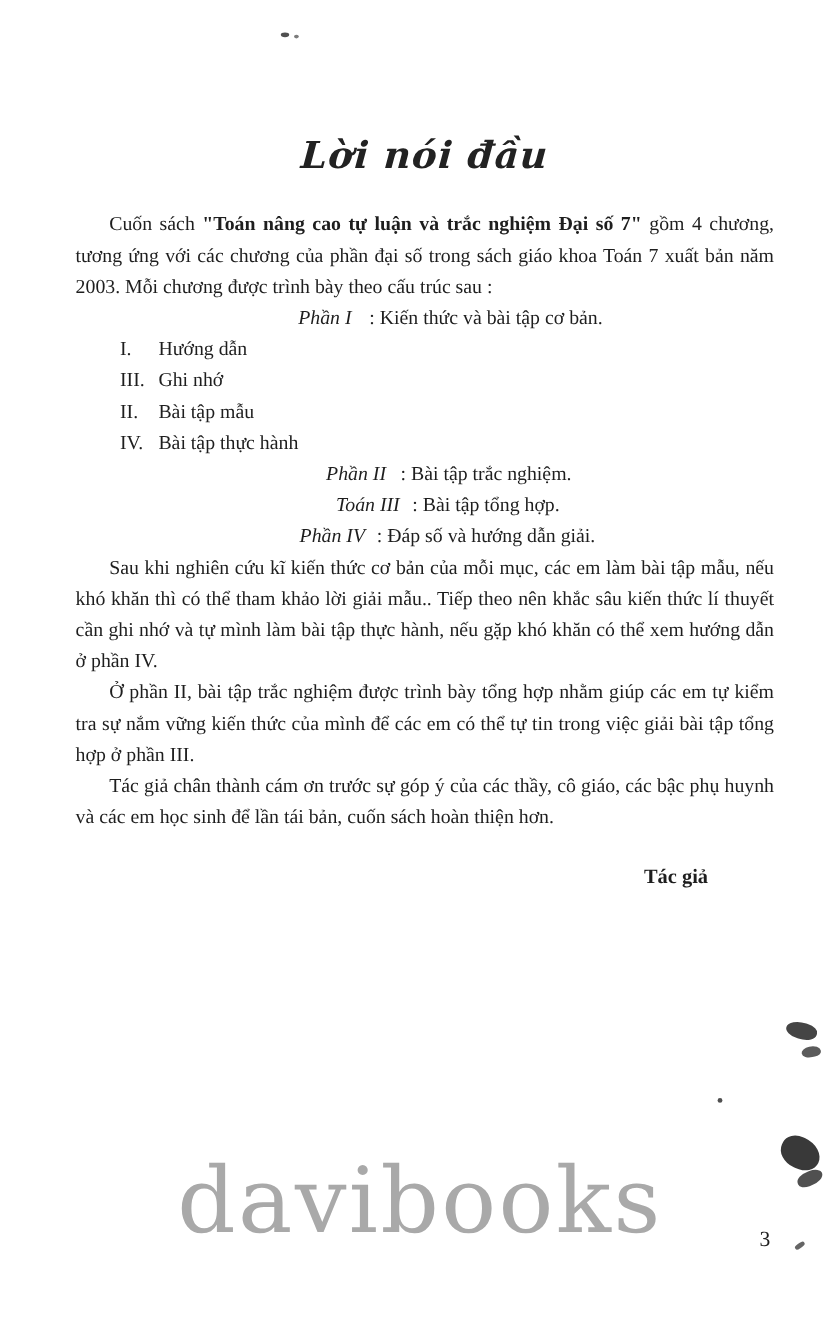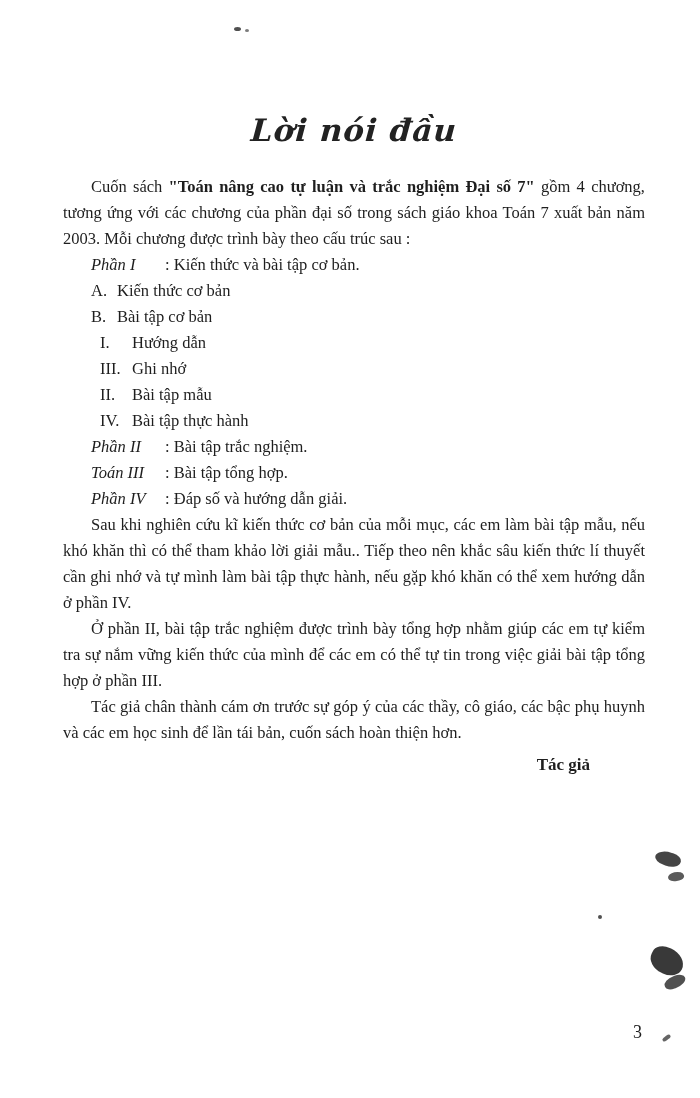--- a/index.html
+++ b/index.html
@@ -24,32 +24,32 @@
     text-align: center;
     letter-spacing: 1px;
     color: #222;
     margin: 0 0 26px 0;
     transform: skewX(-4deg);
   }
   .body-text { font-size: 16.5px; line-height: 26px; text-align: justify; }
   .para { text-indent: 28px; }
   .noindent { text-indent: 0; }
   b { font-weight: bold; }
-  .part-line { margin-left: 28px; text-align: left; }
+  .part-line { margin-left: 28px; text-align: center; }
   .part-label { display: inline-block; width: 74px; font-style: italic; }
   .list-ab { margin-left: 28px; }
   .list-roman { margin-left: 37px; }
   .li-num { display: inline-block; }
   .list-ab .li-num { width: 26px; }
   .list-roman .li-num { width: 32px; }
   .signature {
     text-align: right;
     padding-right: 55px;
     font-weight: bold;
-    margin-top: 6px;
+    margin-top: 24px;
     font-size: 17px;
   }
   .watermark {
     position: absolute;
     left: 0; right: 0;
     top: 963px;
     text-align: center;
     pointer-events: none;
   }
   .wm-brand {
@@ -91,44 +91,41 @@
 
   <h1 class="title">Lời nói đầu</h1>
 
   <div class="body-text">
 
     <p class="para"><span>Cuốn sách </span><b>"Toán nâng cao tự luận và trắc nghiệm Đại số 7"</b><span> gồm 4 chương, tương ứng với các chương của phần đại số trong sách giáo khoa Toán 7 xuất bản năm 2003. Mỗi chương được trình bày theo cấu trúc sau :</span></p>
 
     <p class="noindent part-line"><span class="part-label">Phần I</span><span>: Kiến thức và bài tập cơ bản.</span></p>
 
 
-    <div class="list-ab">
-      <div><span class="li-num">A.</span><span>Kiến thức cơ bản</span></div>
-      <div><span class="li-num">B.</span><span>Bài tập cơ bản</span></div>
-    </div>
 
     <div class="list-roman">
       <div><span class="li-num">I.</span><span>Hướng dẫn</span></div>
       <div><span class="li-num">III.</span><span>Ghi nhớ</span></div>
       <div><span class="li-num">II.</span><span>Bài tập mẫu</span></div>
       <div><span class="li-num">IV.</span><span>Bài tập thực hành</span></div>
     </div>
 
     <p class="noindent part-line"><span class="part-label">Phần II</span><span>: Bài tập trắc nghiệm.</span></p>
     <p class="noindent part-line"><span class="part-label">Toán III</span><span>: Bài tập tổng hợp.</span></p>
     <p class="noindent part-line"><span class="part-label">Phần IV</span><span>: Đáp số và hướng dẫn giải.</span></p>
 
     <p class="para">Sau khi nghiên cứu kĩ kiến thức cơ bản của mỗi mục, các em làm bài tập mẫu, nếu khó khăn thì có thể tham khảo lời giải mẫu.. Tiếp theo nên khắc sâu kiến thức lí thuyết cần ghi nhớ và tự mình làm bài tập thực hành, nếu gặp khó khăn có thể xem hướng dẫn ở phần IV.</p>
     <p class="para">Ở phần II, bài tập trắc nghiệm được trình bày tổng hợp nhằm giúp các em tự kiểm tra sự nắm vững kiến thức của mình để các em có thể tự tin trong việc giải bài tập tổng hợp ở phần III.</p>
     <p class="para">Tác giả chân thành cám ơn trước sự góp ý của các thầy, cô giáo, các bậc phụ huynh và các em học sinh để lần tái bản, cuốn sách hoàn thiện hơn.</p>
 
     <p class="signature">Tác giả</p>
   </div>
 
   <div class="watermark">
+    <div class="wm-brand">davibooks</div>
   </div>
 
   <div class="page-number">3</div>
 
   <div class="artifact a-top1"></div>
   <div class="artifact a-top2"></div>
   <div class="artifact a-side1"></div>
   <div class="artifact a-side2"></div>
   <div class="artifact a-side3"></div>
   <div class="artifact a-side4"></div>

